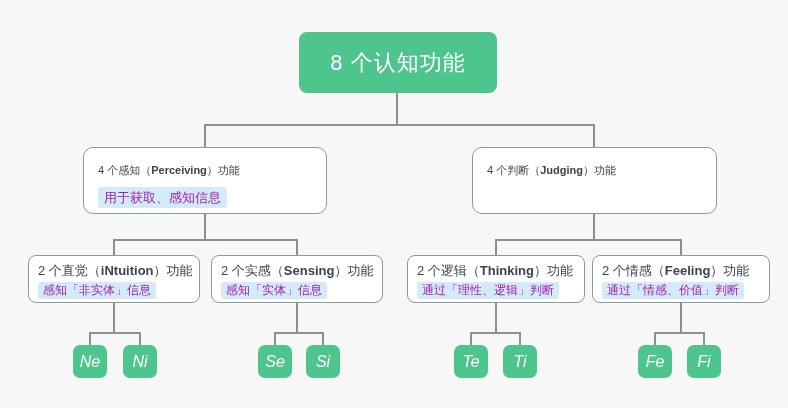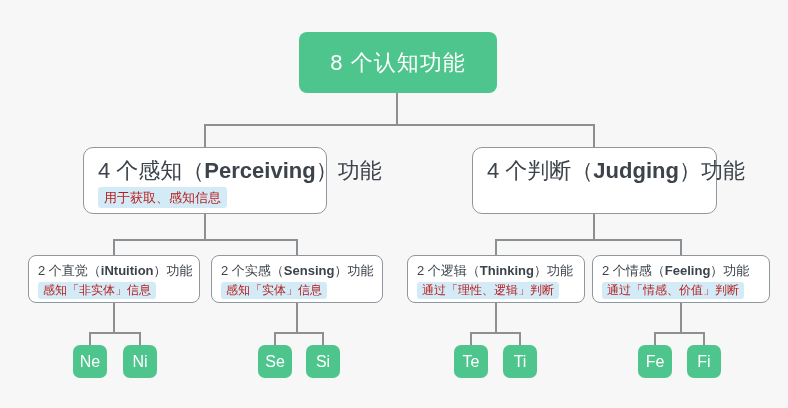--- a/index.html
+++ b/index.html
@@ -34,42 +34,43 @@
     background: #ffffff;
     border: 1px solid #8f979e;
     box-sizing: border-box;
     cursor: pointer;
   }
   .node-box .title { color: #3c434a; white-space: nowrap; }
   .node-box .title .en { font-weight: bold; }
   .tag {
     display: inline-block;
     background: #d3ebf6;
-    color: #b91c1c;
+    color: #a21caf;
     border-radius: 3px;
     white-space: nowrap;
   }
 
   .l2 { border-radius: 10px; padding: 11px 14px 0 14px; }
-  .l2 .title { font-size: 22px; line-height: 23px; }
+  .l2 .title { font-size: 11px; line-height: 23px; }
   .l2 .tag { margin-top: 5px; font-size: 13px; line-height: 17px; padding: 2px 6px; }
 
   .l3 { border-radius: 8px; padding: 6px 9px 0 9px; }
   .l3 .title { font-size: 13px; line-height: 17px; }
   .l3 .tag { margin-top: 3px; font-size: 12px; line-height: 15px; padding: 1px 5px; }
 
   .leaf {
     position: absolute;
     width: 34px; height: 33px;
     background: #4ec58c;
     border-radius: 7px;
     color: #ffffff;
     display: flex; align-items: center; justify-content: center;
     font-size: 16px; font-weight: 500;
     cursor: pointer;
+    font-style: italic;
   }
 </style>
 </head>
 <body>
 
 <div class="canvas">
 
   <div class="line v" style="left:396px;top:93px;height:33px;"></div>
   <div class="line h" style="left:204px;top:124px;width:391px;"></div>
   <div class="line v" style="left:204px;top:124px;height:23px;"></div>

